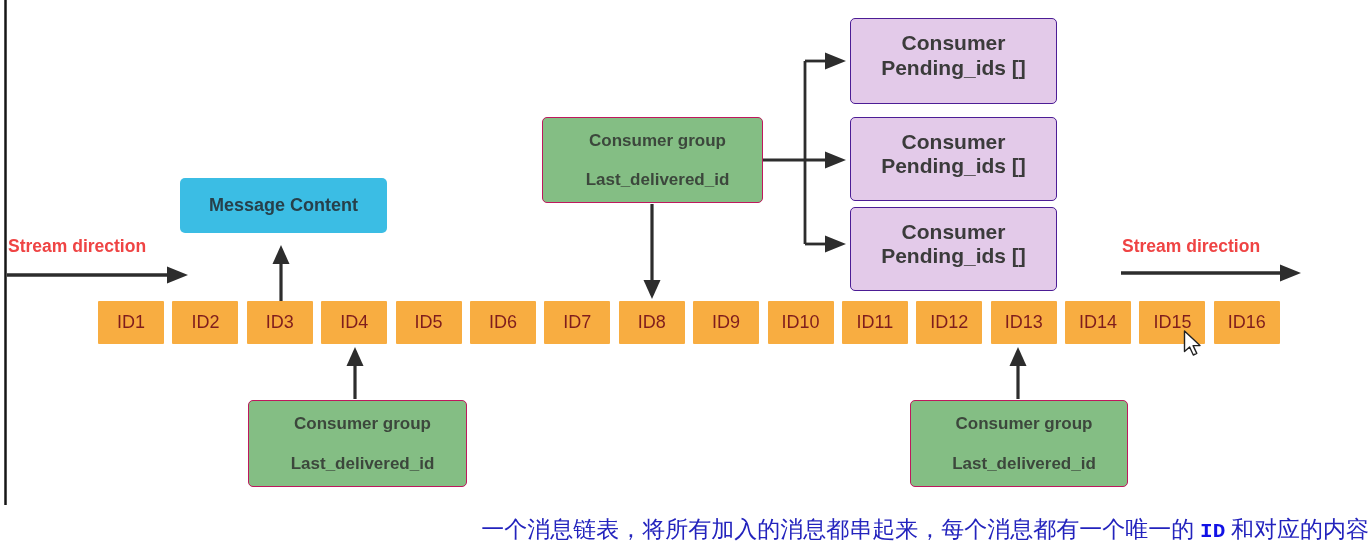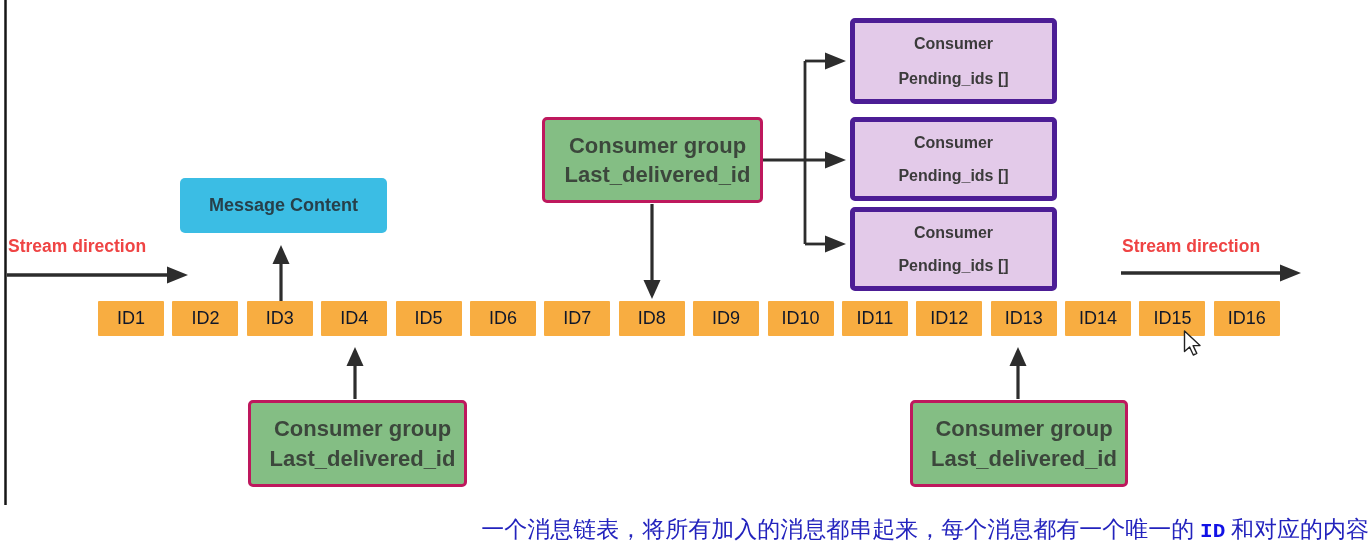--- a/index.html
+++ b/index.html
@@ -37,48 +37,48 @@
   .node .line{white-space:nowrap;}
 
   #message-content{
     left:180px;top:178px;width:207px;height:55px;
     background:var(--node-cyan);
     justify-content:center;
     font-size:18px;color:#27404a;
   }
   .consumer-group{
     background:var(--node-green);
-    border:3px solid #be185d;
+    border:1px solid #be185d;
     padding:13px 6px 12px 16px;
-    font-size:22px;color:#3c473c;
+    font-size:17px;color:#3c473c;
   }
   #consumer-group-top{left:542px;top:117px;width:221px;height:86px;}
   #consumer-group-bottom-left{left:248px;top:400px;width:219px;height:87px;}
   #consumer-group-bottom-right{left:910px;top:400px;width:218px;height:87px;}
 
   .consumer-box{
     background:var(--node-purple);
-    border:5px solid #4c1d95;
-    padding:12px 6px 11px 6px;
-    font-size:16px;color:#3b3b3b;
+    border:1px solid #4c1d95;
+    padding:12px 6px 23px 6px;
+    font-size:21px;color:#3b3b3b;
     left:850px;width:207px;
   }
   #consumer-1{top:18px;height:86px;}
   #consumer-2{top:117px;height:84px;}
   #consumer-3{top:207px;height:84px;}
 
   #id-row{
     position:absolute;left:98px;top:301px;width:1182px;height:43px;
     display:flex;justify-content:space-between;
   }
   .id-box{
-    width:66px;height:35px;
+    width:66px;height:43px;
     background:var(--node-orange);
     display:flex;align-items:center;justify-content:center;
-    font-size:18px;color:#0f172a;
+    font-size:18px;color:#7f1d1d;
     border-radius:1px;
   }
 
   .stream-label{
     position:absolute;top:236px;
     font-size:17.5px;font-weight:bold;color:#ef4444;
     white-space:nowrap;
   }
   #stream-label-left{left:8px;}
   #stream-label-right{left:1122px;}

